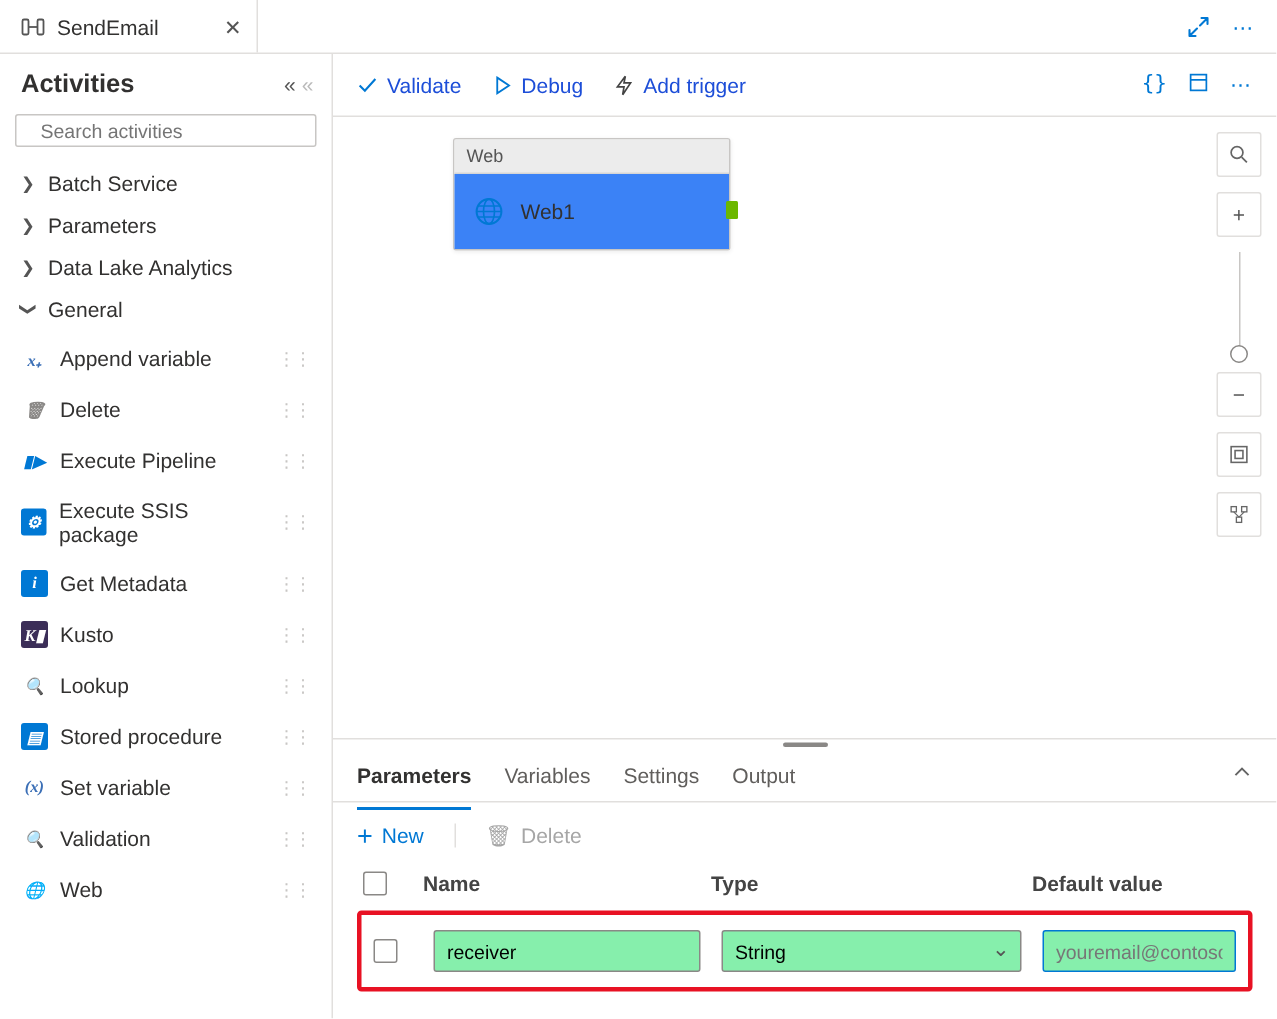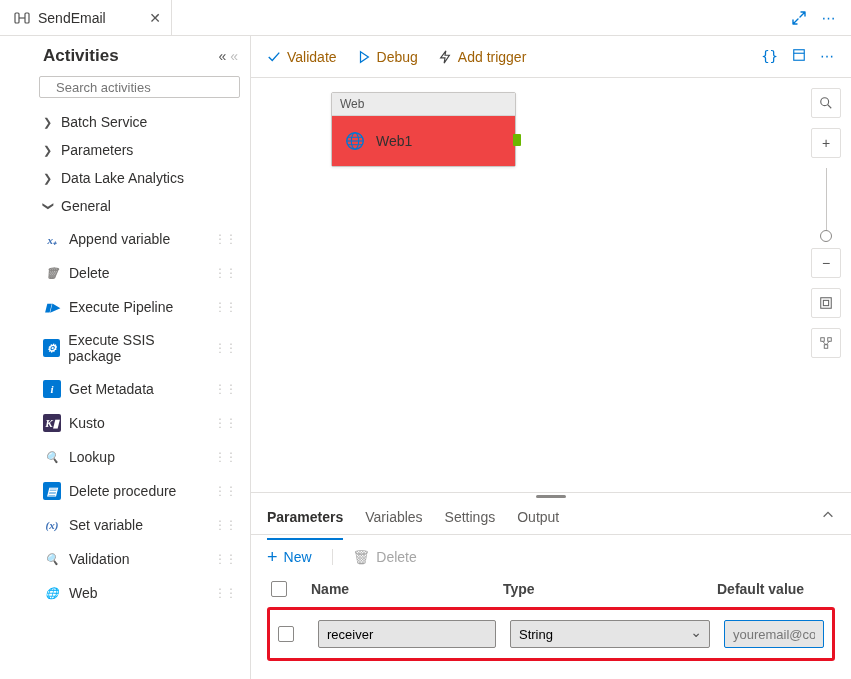--- a/index.html
+++ b/index.html
@@ -12,46 +12,46 @@
     --disabled:#a6a6a6;
   }
   *{box-sizing:border-box;font-family:"Segoe UI",Arial,sans-serif;}
   body{margin:0;width:851px;height:679px;color:var(--text);font-size:14px;background:#fff;overflow:hidden;}
   .topline{display:flex;align-items:center;height:36px;border-bottom:1px solid var(--border);gap:36px;}
   .tab{display:flex;align-items:center;gap:8px;padding:0 10px 0 14px;height:100%;border-right:1px solid var(--border);min-width:172px;}
   .tab .close{margin-left:auto;color:#555;font-size:14px;}
   .tab-icon svg{width:16px;height:16px;display:block;}
   .top-actions{margin-left:auto;display:flex;gap:14px;padding-right:14px;align-items:center;color:var(--blue);}
   .top-actions .ico{width:16px;height:16px;display:inline-flex;align-items:center;justify-content:center;}
-  .main{display:flex;height:calc(100% - 36px);padding-left:29px;}
+  .main{display:flex;height:calc(100% - 36px);}
   
   .sidebar{width:222px;border-right:1px solid var(--border);display:flex;flex-direction:column;}
   .side-head{display:flex;align-items:center;padding:10px 12px 6px 14px;}
   .side-head h3{margin:0;font-size:17px;font-weight:600;}
   .side-head .chev{margin-left:auto;display:flex;gap:4px;color:#555;}
   .search-wrap{padding:4px 10px 8px;}
   .search-box{display:flex;align-items:center;border:1px solid #c8c6c4;border-radius:2px;height:22px;padding:0 8px;gap:6px;color:#777;}
   .search-box input{border:none;outline:none;flex:1;font-size:13px;background:transparent;}
   .tree{padding:2px 0 8px;}
   .cat{display:flex;align-items:center;gap:8px;padding:6px 14px;cursor:pointer;color:var(--text);font-size:14px;}
   .cat .ar{width:10px;color:#555;font-size:11px;}
   .act-list{padding:4px 8px 0 8px;display:flex;flex-direction:column;gap:4px;}
   .act-item{display:flex;align-items:center;gap:8px;padding:6px 6px;border-radius:2px;position:relative;}
   .act-item .grip{margin-left:auto;color:#c8c6c4;letter-spacing:-1px;font-size:12px;}
   .act-icon{width:18px;height:18px;display:flex;align-items:center;justify-content:center;border-radius:2px;font-style:italic;font-weight:bold;font-size:11px;font-family:Georgia,serif;}
   
   .canvas-area{flex:1;display:flex;flex-direction:column;position:relative;}
   .toolbar{display:flex;align-items:center;gap:20px;height:42px;padding:0 16px;border-bottom:1px solid var(--border);}
-  .toolbar .tbtn{display:flex;align-items:center;gap:6px;color:#a16207;cursor:pointer;font-size:14px;}
+  .toolbar .tbtn{display:flex;align-items:center;gap:6px;color:#1d4ed8;cursor:pointer;font-size:14px;}
   .toolbar .tbtn svg{width:14px;height:14px;}
   .toolbar .right{margin-left:auto;display:flex;gap:14px;color:var(--blue);}
   .canvas{flex:1;position:relative;}
   .node{position:absolute;left:80px;top:14px;width:185px;border:1px solid #c8c6c4;border-radius:2px;box-shadow:0 1px 3px rgba(0,0,0,.08);}
   .node-head{background:#ececec;padding:4px 8px;font-size:12px;color:#555;border-bottom:1px solid #d6d6d6;}
-  .node-body{display:flex;align-items:center;gap:10px;padding:14px 12px;background:#ef4444;}
+  .node-body{display:flex;align-items:center;gap:10px;padding:14px 12px;background:#3b82f6;}
   .node-conn{position:absolute;right:-6px;top:50%;transform:translateY(4px);width:8px;height:12px;background:#6bb700;border-radius:1px;}
   .globe{width:22px;height:22px;}
   .side-controls{position:absolute;right:10px;top:10px;display:flex;flex-direction:column;gap:10px;align-items:center;}
   .sc-btn{width:30px;height:30px;border:1px solid var(--border);border-radius:2px;display:flex;align-items:center;justify-content:center;color:#555;background:#fff;}
   .sc-line{width:1px;background:#c8c6c4;height:100%;}
   .sc-knob{position:absolute;width:12px;height:12px;border-radius:50%;background:#fff;border:1px solid #8a8886;}
   
   .bottom{border-top:1px solid var(--border);}
   .drag-handle{height:6px;display:flex;justify-content:center;align-items:center;}
   .drag-handle div{width:30px;height:3px;background:#8a8886;border-radius:2px;}
@@ -65,21 +65,21 @@
   .newbtn{display:flex;align-items:center;gap:6px;color:var(--blue);cursor:pointer;}
   .delbtn{display:flex;align-items:center;gap:6px;color:var(--disabled);border-left:1px solid var(--border);padding-left:20px;}
   .phead{display:flex;align-items:center;padding:6px 4px 10px;gap:14px;font-weight:600;color:#444;}
   .col-chk{width:26px;}
   .col-name{width:178px;}
   .col-type{width:200px;}
   .col-def{flex:1;}
   .highlight{border:3px solid #e81123;border-radius:3px;padding:10px 8px;}
   .prow{display:flex;align-items:center;gap:14px;}
   .chk{width:16px;height:16px;border:1px solid #8a8886;border-radius:2px;}
-  input.cell,select.cell{height:28px;border:1px solid #8a8886;border-radius:2px;padding:0 8px;font-size:13px;outline:none;background:#e5e5e5;}
+  input.cell,select.cell{height:28px;border:1px solid #8a8886;border-radius:2px;padding:0 8px;font-size:13px;outline:none;background:#86efac;}
   .sel-wrap{position:relative;border-radius:10px;}
   .sel-wrap::after{content:"⌄";position:absolute;right:8px;top:4px;color:#555;pointer-events:none;font-size:14px;}
   input.def{border-color:var(--blue);color:#777;}
 </style>
 </head>
 <body>
 
 <div class="topline">
   <div class="tab">
     <span class="tab-icon">
@@ -169,21 +169,21 @@
             <span>Kusto</span>
             <span class="grip">⋮⋮</span>
           </div>
           <div class="act-item">
             <span class="act-icon" style="background:#ffffff;color:#0078d4;">🔍</span>
             <span>Lookup</span>
             <span class="grip">⋮⋮</span>
           </div>
           <div class="act-item">
             <span class="act-icon" style="background:#0078d4;color:#ffffff;">▤</span>
-            <span>Delete procedure</span>
+            <span>Stored procedure</span>
             <span class="grip">⋮⋮</span>
           </div>
           <div class="act-item">
             <span class="act-icon" style="background:#ffffff;color:#3b6fb6;">(x)</span>
             <span>Set variable</span>
             <span class="grip">⋮⋮</span>
           </div>
           <div class="act-item">
             <span class="act-icon" style="background:#ffffff;color:#0078d4;">🔍</span>
             <span>Validation</span>

